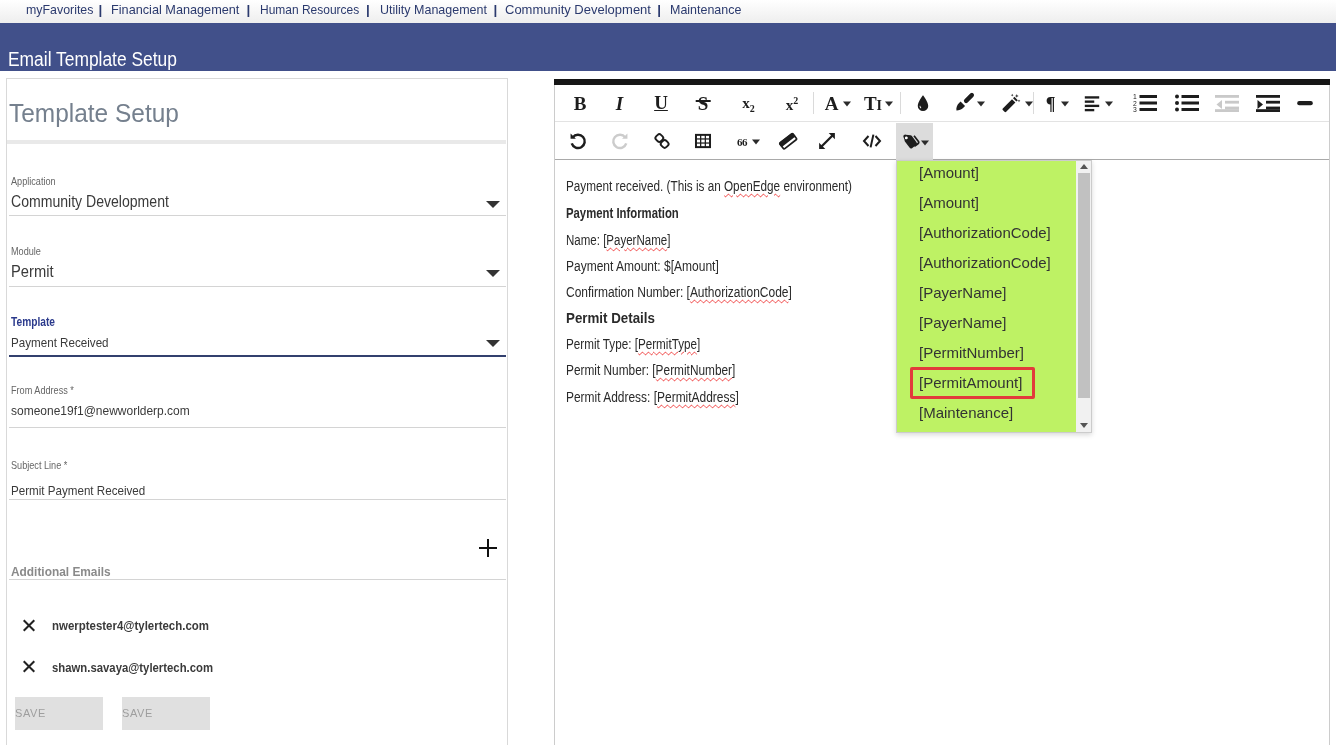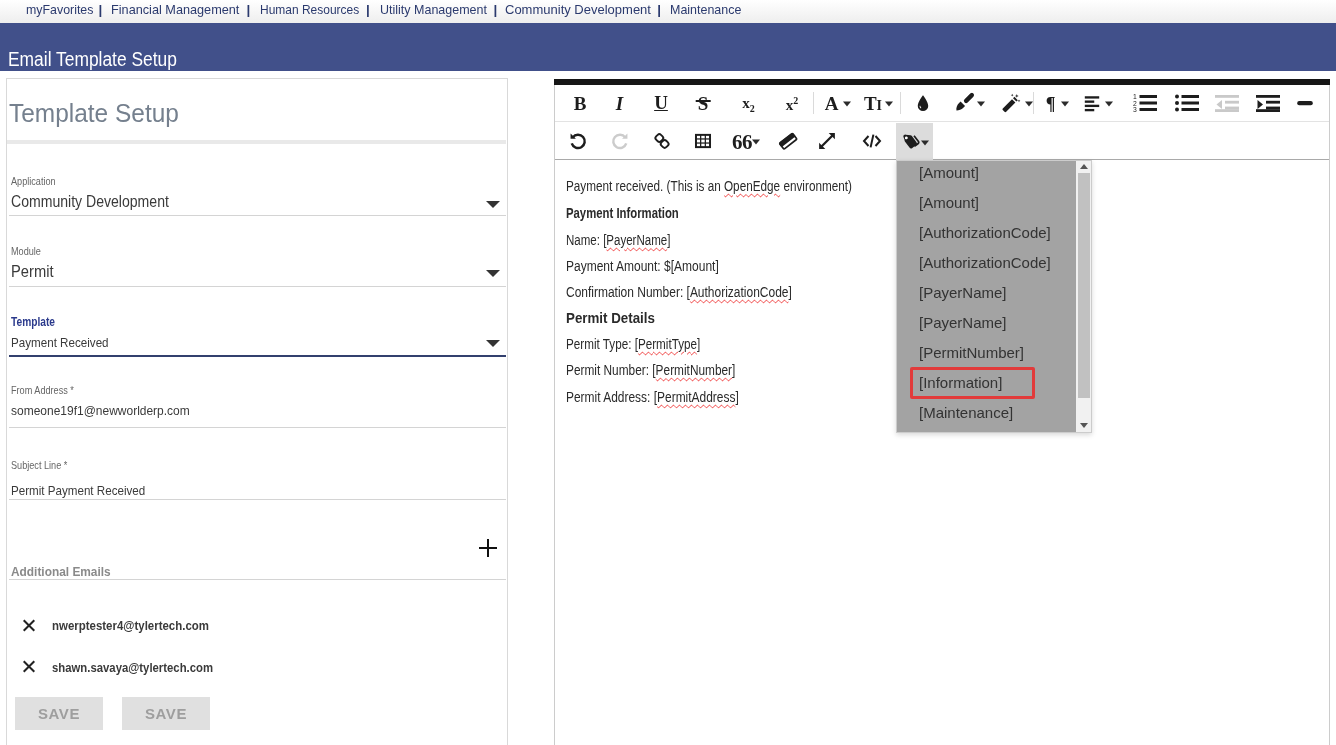--- a/index.html
+++ b/index.html
@@ -32,41 +32,41 @@
   border-top:7px solid #333; }
 #plus { position:absolute; left:472px; top:460px; width:18px; height:18px; }
 #plus:before { content:""; position:absolute; left:0; top:7.8px; width:18px; height:2.6px; background:#111; }
 #plus:after { content:""; position:absolute; left:7.8px; top:0; width:2.6px; height:18px; background:#111; }
 .xmark { position:absolute; width:12px; height:12px; }
 .xmark:before, .xmark:after { content:""; position:absolute; left:5.1px; top:-1px; width:2px; height:15px; background:#222; }
 .xmark:before { transform:rotate(45deg); }
 .xmark:after { transform:rotate(-45deg); }
 .email { position:absolute; left:45px; font-size:13px; font-weight:bold; color:#3a3a3a; transform-origin:0 0; white-space:nowrap; }
 .btn { position:absolute; top:618px; height:33px; background:#e0e0e0; color:#9e9e9e;
-  font-size:15px; letter-spacing:0.6px; text-align:center; line-height:33px;font-weight:bold; }
+  font-size:11px; letter-spacing:0.6px; line-height:33px; }
 
 
 #ed { position:absolute; left:554px; top:79px; width:776px; height:700px;
   background:#fff; border:1px solid #ccc; border-top:5px solid #151515; }
 #tb1 { position:absolute; left:0; top:0; width:774px; height:37px; }
 #tb2 { position:absolute; left:0; top:37px; width:774px; height:37px; border-top:1px solid #e3e3e3; }
 #tbline { position:absolute; left:0; top:75px; width:774px; height:1px; background:#a9a9a9; }
 .ic { position:absolute; transform:translate(-50%,-50%); }
 .sif { font-family:"Liberation Serif", serif; font-weight:bold; font-size:19px; color:#1d1d1d; }
 .darr { position:absolute; width:0; height:0; border-left:4.5px solid transparent;
   border-right:4.5px solid transparent; border-top:5px solid #2b2b2b; transform:translate(-50%,-50%); }
 .vsep { position:absolute; top:8px; width:1px; height:22px; background:#dadada; }
 
 #content { position:absolute; left:11px; top:0; font-size:14px; color:#2a2a2a; }
 #content div { position:absolute; left:0; white-space:nowrap; transform-origin:0 0; }
 .wavy { text-decoration:underline; text-decoration-style:wavy; text-decoration-color:#e33; text-decoration-thickness:1px; text-underline-offset:2px; }
 
 
 #tagbtn { position:absolute; left:340.5px; top:38.5px; width:37.5px; height:37px; background:#dcdcdc; }
-#dd { position:absolute; left:896px; top:160px; width:196px; height:273px; background:#a3a3a3;
+#dd { position:absolute; left:896px; top:160px; width:196px; height:273px; background:#bef264;
   border:1px solid #ccc; box-shadow:0 2px 5px rgba(0,0,0,0.15); z-index:5; }
 #dd .it { position:absolute; left:22px; font-size:15px; color:#333; white-space:nowrap; }
 #sb { position:absolute; right:0; top:0; width:15px; height:271px; background:#f1f1f1; }
 #sb .thumb { position:absolute; left:1.5px; top:12px; width:12px; height:225px; background:#c1c1c1; }
 #sb .ua { position:absolute; left:3.5px; top:3px; width:0; height:0; border-left:4px solid transparent; border-right:4px solid transparent; border-bottom:5px solid #555; }
 #sb .da { position:absolute; left:3.5px; bottom:4px; width:0; height:0; border-left:4px solid transparent; border-right:4px solid transparent; border-top:5px solid #555; }
 #redbox { position:absolute; left:910px; top:367px; width:125px; height:32px;
   border:3px solid #e23b3b; border-radius:2px; z-index:6; }
 </style>
 </head>
@@ -228,21 +228,21 @@
     </svg>
   <svg class="ic" style="left:147.5px; top:57px" width="18" height="18" viewBox="0 0 20 20">
       <g fill="none" stroke="#1d1d1d">
         <rect x="2.2" y="3.2" width="15.6" height="13.6" stroke-width="2.2"></rect>
         <line x1="7.4" y1="3" x2="7.4" y2="17" stroke-width="1.4"></line>
         <line x1="12.6" y1="3" x2="12.6" y2="17" stroke-width="1.4"></line>
         <line x1="2" y1="7.73" x2="18" y2="7.73" stroke-width="1.4"></line>
         <line x1="2" y1="12.26" x2="18" y2="12.26" stroke-width="1.4"></line>
       </g>
     </svg>
-  <span class="ic" style="left:187px; top:57.5px; font-family:'Liberation Serif',serif; font-weight:bold; font-size:21px; letter-spacing:-0.5px; color:#1d1d1d">66</span>
+  <span class="ic" style="left:187px; top:57.5px; font-family:'Liberation Serif',serif; font-weight:bold; font-size:11px; letter-spacing:-0.5px; color:#1d1d1d">66</span>
   <span class="darr" style="left:200.5px; top:58px"></span>
   <svg class="ic" style="left:233px; top:57px" width="20" height="20" viewBox="0 0 20 20">
       <g transform="rotate(-38 10 10)">
         <rect x="1.8" y="6.6" width="16.4" height="7.4" rx="1" fill="none" stroke="#1d1d1d" stroke-width="1.7"></rect>
         <path fill="#1d1d1d" d="M2.8 6 h14.4 a1.8 1.8 0 0 1 1.8 1.8 V11 H1 V7.8 A1.8 1.8 0 0 1 2.8 6 Z"></path>
       </g>
     </svg>
   <svg class="ic" style="left:271.5px; top:57px" width="21" height="21" viewBox="0 0 21 21">
       <g fill="#1d1d1d">
         <path d="M12.2 2.6 H18.4 V8.8 Z"></path>
@@ -280,21 +280,21 @@
 </div>
 
 <div id="dd">
   <div class="it" style="top:3px">[Amount]</div>
   <div class="it" style="top:33px">[Amount]</div>
   <div class="it" style="top:63px">[AuthorizationCode]</div>
   <div class="it" style="top:93px">[AuthorizationCode]</div>
   <div class="it" style="top:123px">[PayerName]</div>
   <div class="it" style="top:153px">[PayerName]</div>
   <div class="it" style="top:183px">[PermitNumber]</div>
-  <div class="it" style="top:213px">[Information]</div>
+  <div class="it" style="top:213px">[PermitAmount]</div>
   <div class="it" style="top:243px">[Maintenance]</div>
   <div id="sb">
       <div class="ua"></div>
       <div class="thumb"></div>
       <div class="da"></div>
     </div>
 </div>
 <div id="redbox"></div>
 
 </body></html>

